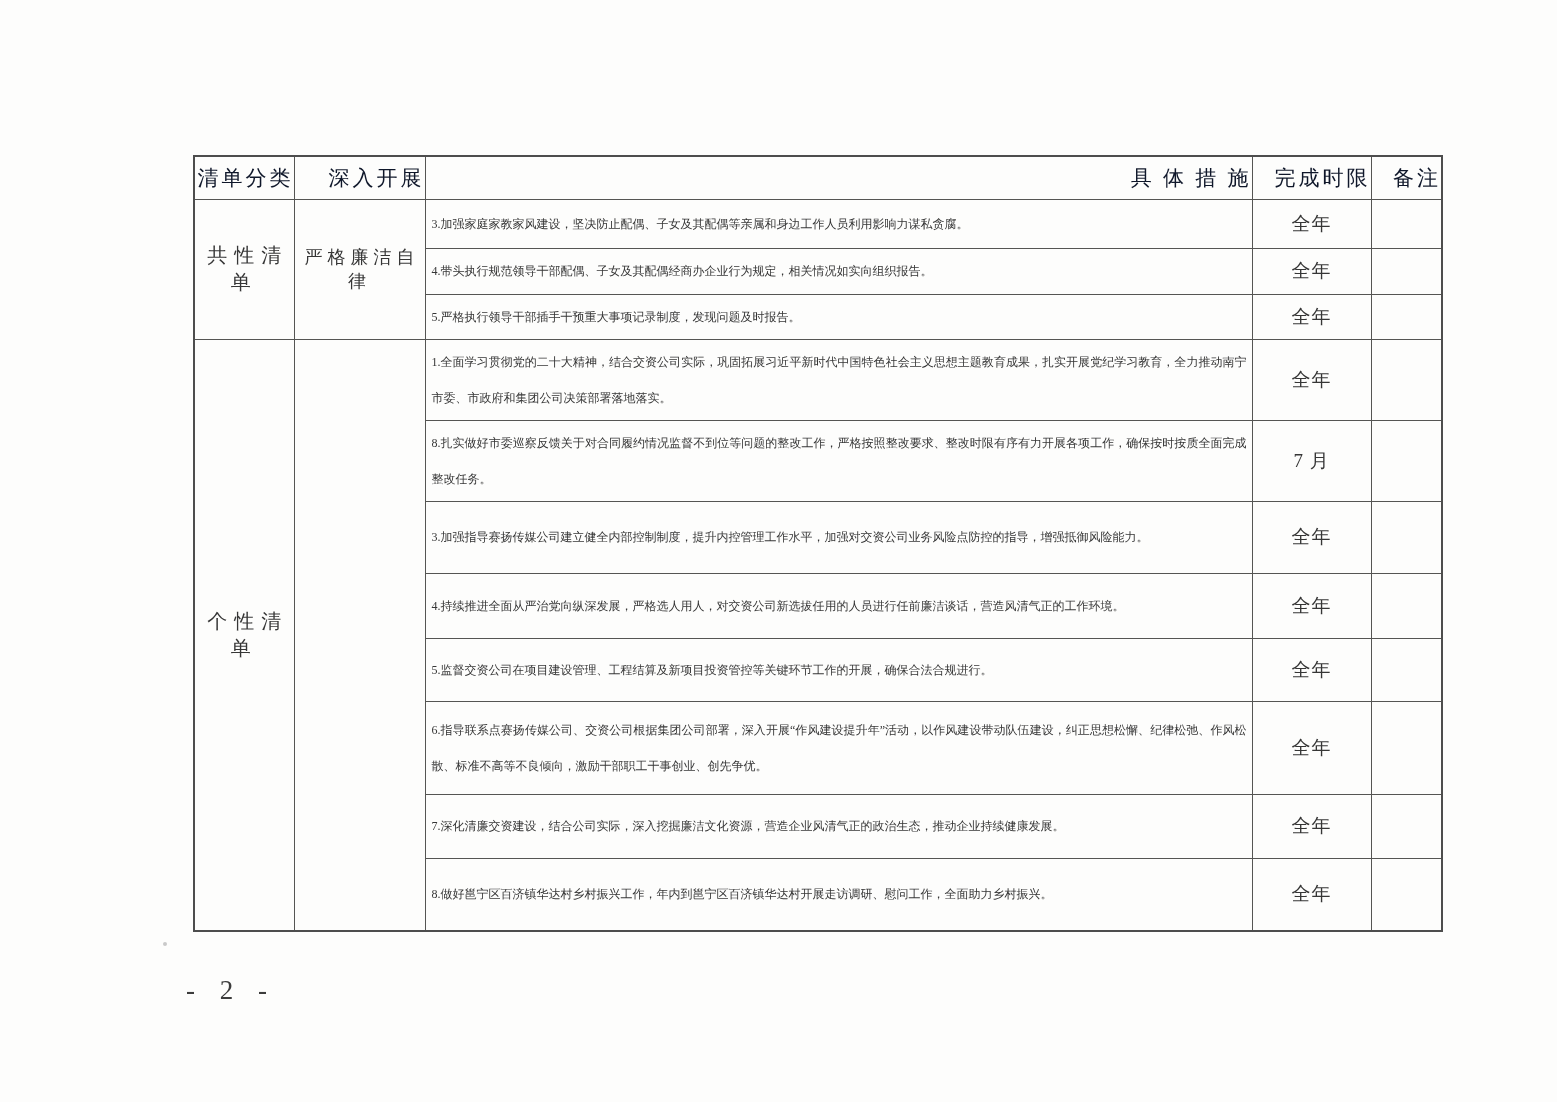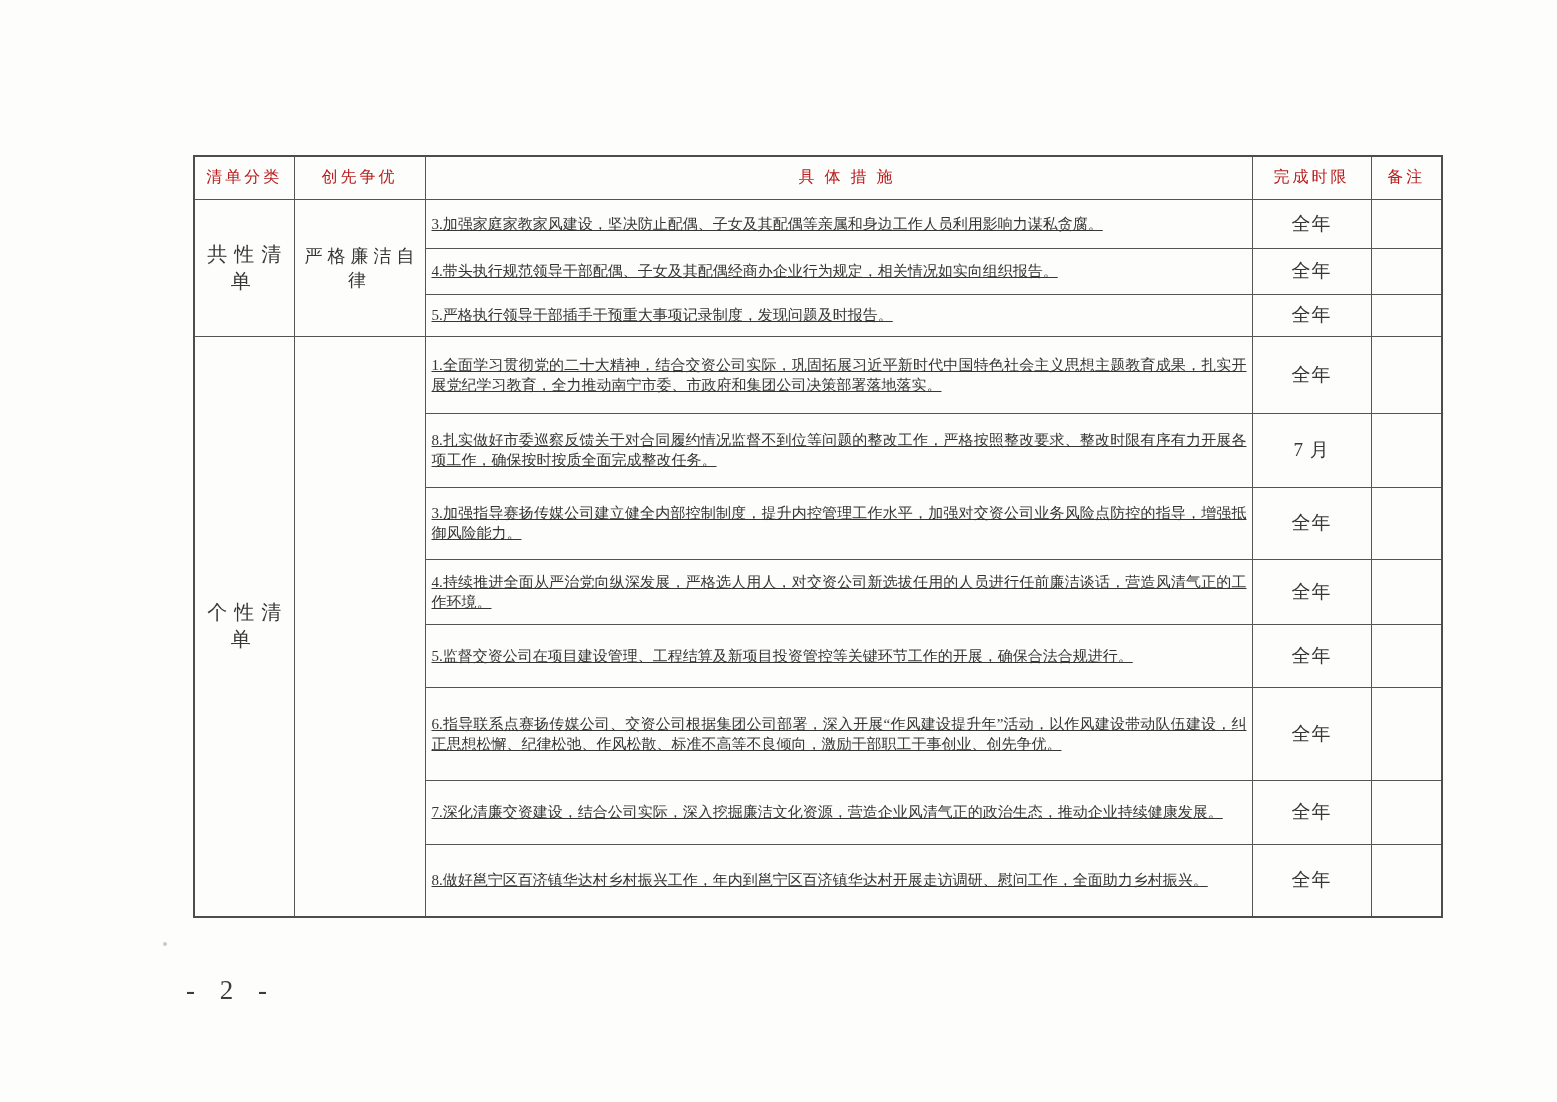--- a/index.html
+++ b/index.html
@@ -29,24 +29,24 @@
   table.checklist td {
     border: 1px solid #555553;
     color: #363636;
     font-weight: normal;
     vertical-align: middle;
     overflow: hidden;
   }
   
   tr.head th {
     height: 43px;
-    font-size: 16px;
-    text-align: center;
+    font-size: 21px;
+    text-align: right;
     letter-spacing: 3px;
-    color: #b91c1c;
+    color: #0f172a;
   }
   th.measures-head { letter-spacing: 17px; text-indent: 17px; }
   th.deadline-head { letter-spacing: 2px; }
   th.remarks-head  { letter-spacing: 2px; }
   
   td.cat {
     font-size: 20px;
     text-align: center;
     letter-spacing: 7px;
     text-indent: 7px;
@@ -54,27 +54,26 @@
   }
   td.proj {
     font-size: 18px;
     text-align: center;
     letter-spacing: 5px;
     text-indent: 5px;
     color: #303030;
   }
   
   td.measure {
-    font-size: 15px;
-    line-height: 20px;
+    font-size: 12px;
+    line-height: 36px;
     padding: 4px 5px 4px 6px;
     text-align: justify;
     text-justify: inter-ideograph;
     color: #333332;
-    text-decoration: underline;
   }
   
   td.deadline {
     font-size: 19px;
     text-align: center;
     letter-spacing: 1px;
     color: #333332;
   }
   td.remark { }
   
@@ -119,21 +118,21 @@
       <col style="width:100px">
       <col style="width:131px">
       <col style="width:827px">
       <col style="width:119px">
       <col style="width:71px">
     </colgroup>
 
     <tbody>
         <tr class="head">
       <th>清单分类</th>
-      <th>创先争优</th>
+      <th>深入开展</th>
       <th class="measures-head">具 体 措 施</th>
       <th class="deadline-head">完成时限</th>
       <th class="remarks-head">备注</th>
     </tr>
 
     <tr class="r-h49">
       <td class="cat" rowspan="3">共性清单</td>
       <td class="proj" rowspan="3">严格廉洁自律</td>
       <td class="measure">3.加强家庭家教家风建设，坚决防止配偶、子女及其配偶等亲属和身边工作人员利用影响力谋私贪腐。</td>
       <td class="deadline">全年</td>

